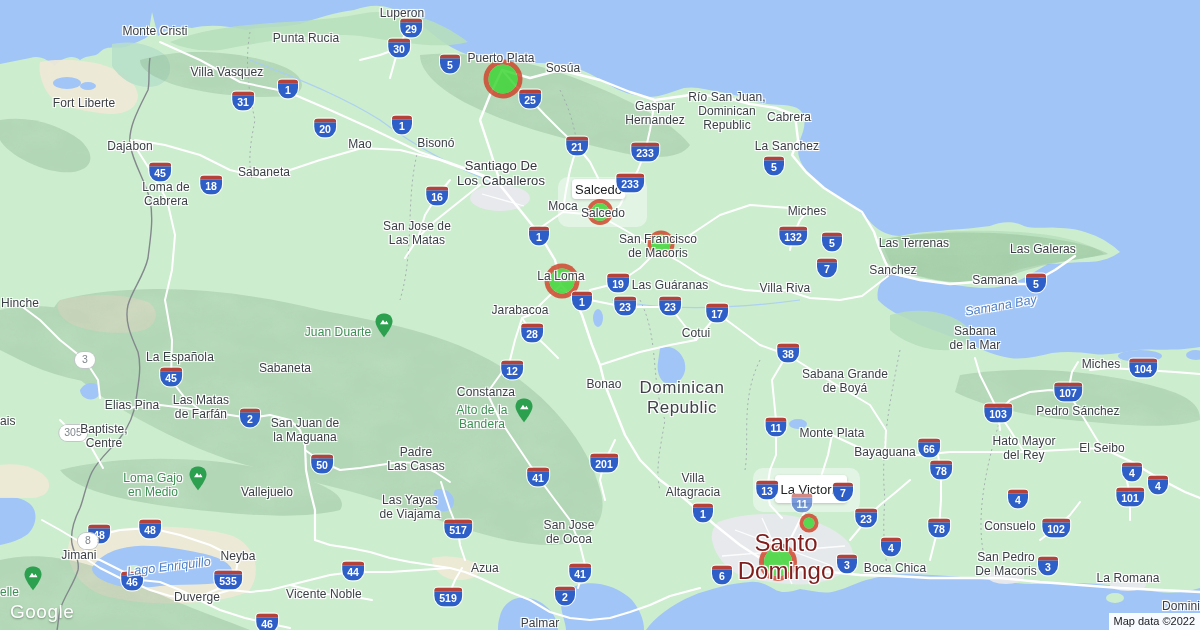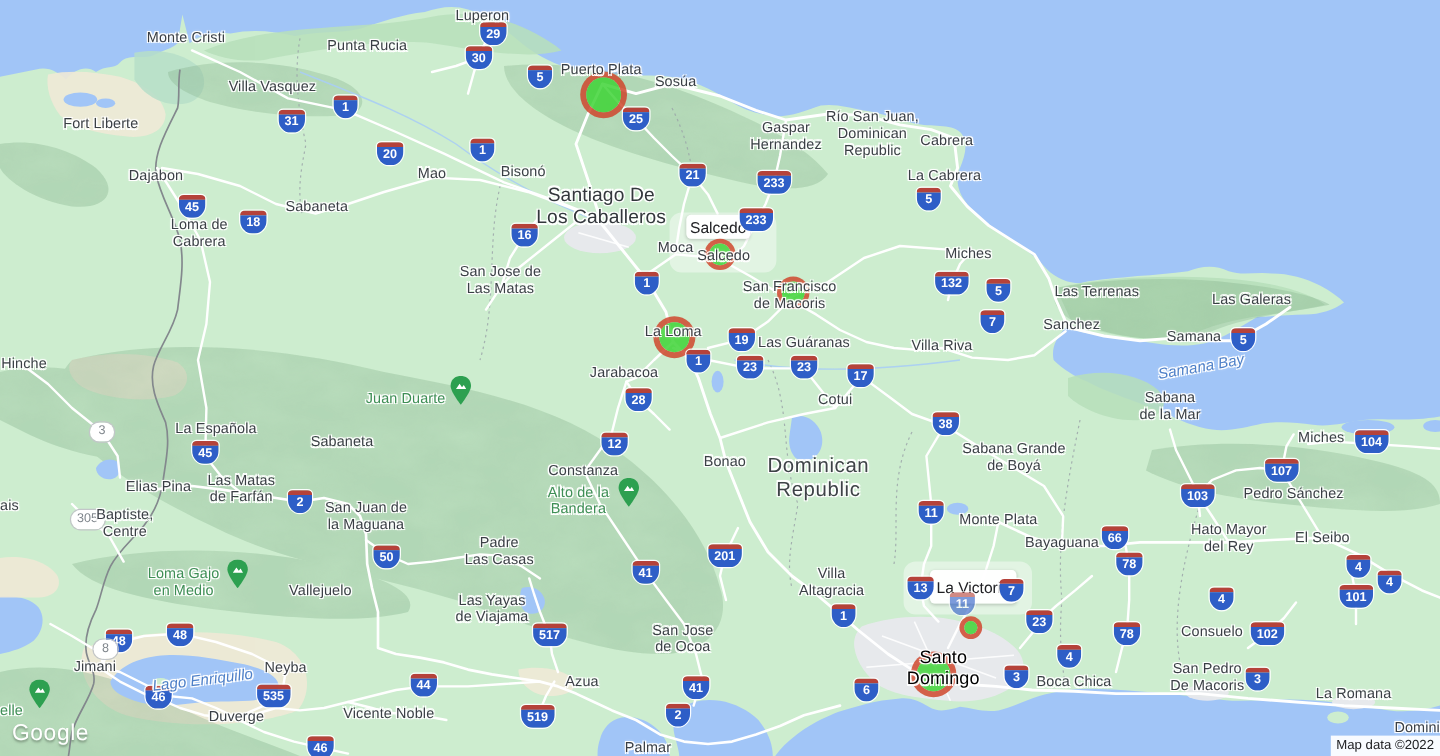--- a/index.html
+++ b/index.html
@@ -6,23 +6,23 @@
   #stage{position:relative;width:1200px;height:630px;overflow:hidden;
          font-family:"Liberation Sans",sans-serif;background:#a1c5f7;}
   #basemap{position:absolute;left:0;top:0;}
   
   .lbl{position:absolute;left:var(--x);top:var(--y);
        transform:translate(-50%,-50%) rotate(var(--rot,0deg));
        font:400 12px/1.18 "Liberation Sans",sans-serif;color:#3a3f45;
        text-align:center;white-space:pre-line;letter-spacing:.1px;
        text-shadow:-1px -1px 0 #fff,1px -1px 0 #fff,-1px 1px 0 #fff,1px 1px 0 #fff,0 0 3px #fff;
        pointer-events:none;}
-  .lbl.med{font-size:16px;color:#33373c;}
+  .lbl.med{font-size:13px;color:#33373c;}
   .lbl.big{font-size:17px;font-weight:500;color:#3e4347;letter-spacing:.5px;}
-  .lbl.city-big{font-size:15px;font-weight:500;color:#000000;}
+  .lbl.city-big{font-size:24px;font-weight:500;color:#7f1d1d;}
   .lbl.water{color:#4d7fc7;font-style:italic;font-size:12.5px;font-weight:400;}
   .lbl.park{color:#3e8e55;}
   .lbl.edge{transform:translate(0,-50%) rotate(var(--rot,0deg));text-align:left;}
   
   .shield{position:absolute;left:var(--x);top:var(--y);transform:translate(-50%,-50%);
           display:inline-flex;flex-direction:column;overflow:hidden;
           border-radius:4px 4px 10px 10px/3px 3px 11px 11px;
           box-shadow:0 0 0 1px rgba(255,255,255,.95);}
   .shield i{display:block;height:4px;background:#b5423a;}
   .shield b{display:block;background:#2e5ec7;color:#fff;font:700 10.5px/13px "Liberation Sans",sans-serif;
@@ -514,21 +514,21 @@
     <div class="lbl" style="--x: 84px; --y: 103px;">Fort Liberte</div>
     <div class="lbl" style="--x: 655px; --y: 113px;">Gaspar
 Hernandez</div>
     <div class="lbl" style="--x: 727px; --y: 111px;">Río San Juan,
 Dominican
 Republic</div>
     <div class="lbl" style="--x: 789px; --y: 117px;">Cabrera</div>
     <div class="lbl" style="--x: 130px; --y: 146px;">Dajabon</div>
     <div class="lbl" style="--x: 360px; --y: 144px;">Mao</div>
     <div class="lbl" style="--x: 436px; --y: 143px;">Bisonó</div>
-    <div class="lbl" style="--x: 787px; --y: 146px;">La Cabrera</div>
+    <div class="lbl" style="--x: 787px; --y: 146px;">La Sanchez</div>
     <div class="lbl" style="--x: 264px; --y: 172px;">Sabaneta</div>
     <div class="lbl med" style="--x: 501px; --y: 173px;">Santiago De
 Los Caballeros</div>
     <div class="lbl" style="--x: 166px; --y: 194px;">Loma de
 Cabrera</div>
     <div class="lbl" style="--x: 563px; --y: 206px;">Moca</div>
     <div class="lbl" style="--x: 603px; --y: 213px;">Salcedo</div>
     <div class="lbl" style="--x: 807px; --y: 211px;">Miches</div>
     <div class="lbl" style="--x: 417px; --y: 233px;">San Jose de
 Las Matas</div>

